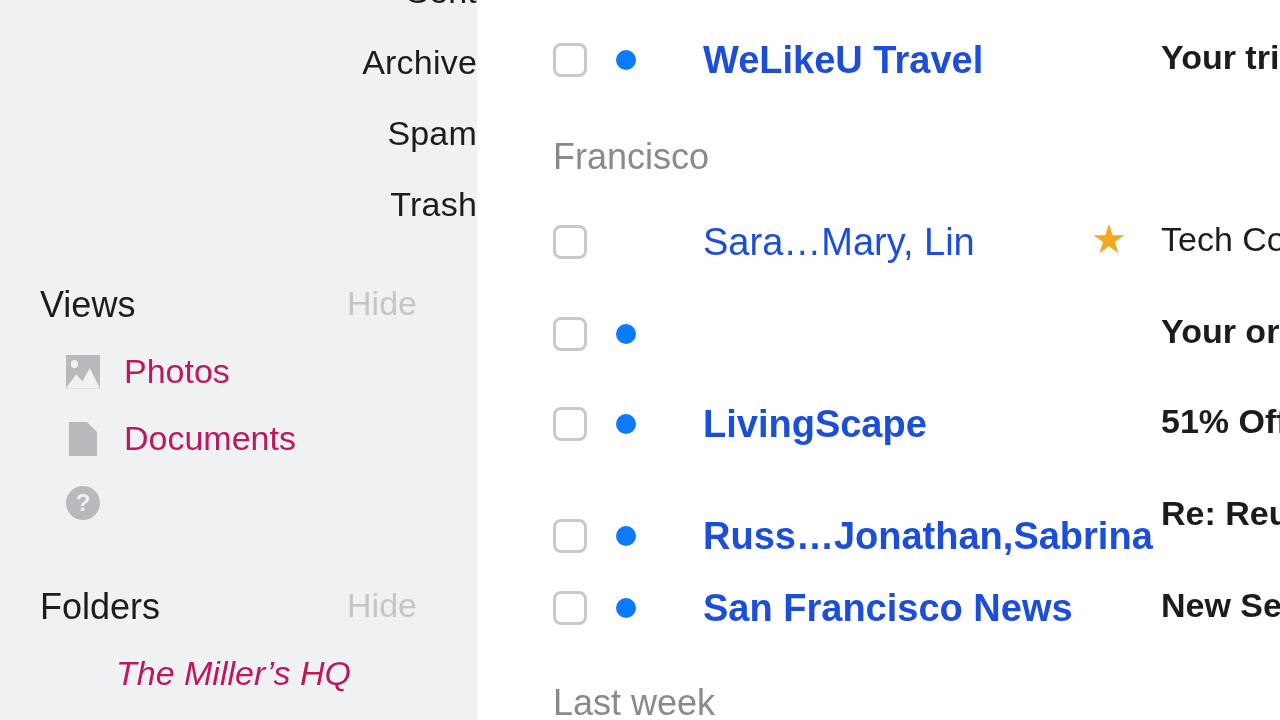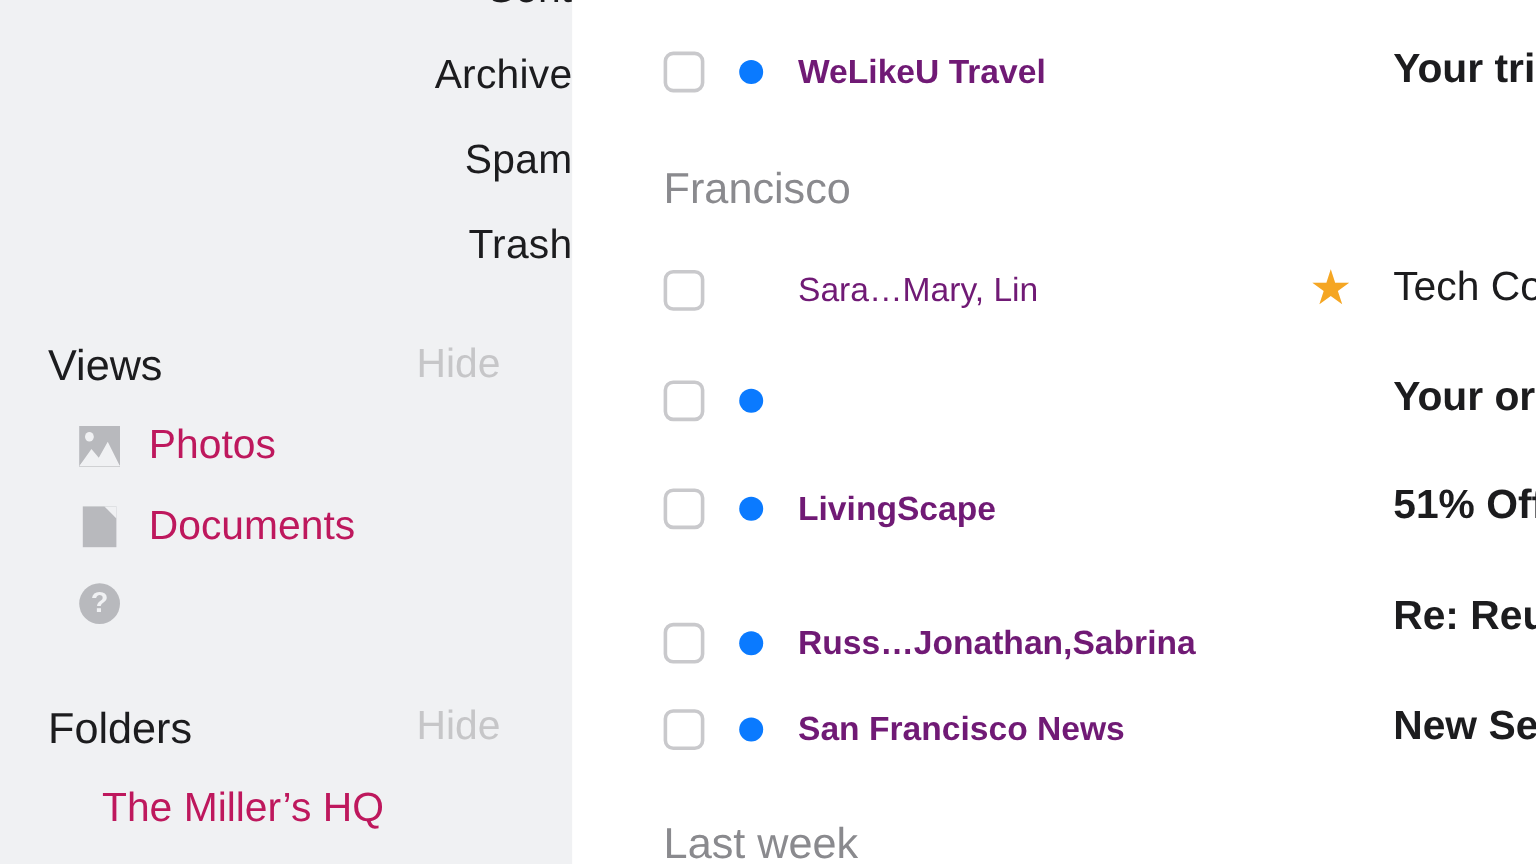--- a/index.html
+++ b/index.html
@@ -53,21 +53,21 @@
     align-items: center;
     padding: 14px 0 14px 66px;
     gap: 24px;
     cursor: pointer;
   }
   .view-label, .folder-label {
     font-size: 34px;
     color: #be185d;
     font-weight: 400;
   }
-  .folder-item { padding-left: 85px; }
+  .folder-item { padding-left: 116px; font-style: italic; }
 
   .icon-box {
     width: 34px; height: 34px;
     display: inline-flex; align-items: center; justify-content: center;
     flex-shrink: 0;
   }
   .icon-photos { background: #b8b9bd; position: relative; }
   .icon-photos::before {
     content: ""; position: absolute; left: 5px; top: 6px;
     width: 7px; height: 7px; border-radius: 50%; background: #f0f1f3;
@@ -115,21 +115,21 @@
     width: 34px; height: 34px; border: 3px solid #c9c9cc; border-radius: 8px;
     flex-shrink: 0; background: #fff; cursor: pointer;
   }
   .dot-col {
     width: 78px; display:flex; align-items:center; justify-content:center; flex-shrink:0;
   }
   .unread-dot {
     width: 20px; height: 20px; border-radius: 50%; background: #0a7aff;
   }
   .sender {
-    font-size: 28px; color: #701a75; white-space: nowrap; flex-shrink:0;
+    font-size: 38px; color: #1d4ed8; white-space: nowrap; flex-shrink:0;margin-left:38px;
   }
   .sender.bold { font-weight: 700; }
   .sender.normal { font-weight: 400; }
 
   .group-label {
     font-size: 36px; font-weight: 500; color: #8a8a8e;
     padding: 28px 0 18px 76px;
   }
 
   .row-abs { position:absolute; left:0; right:0; display:flex; align-items:center; padding-left:76px;}

